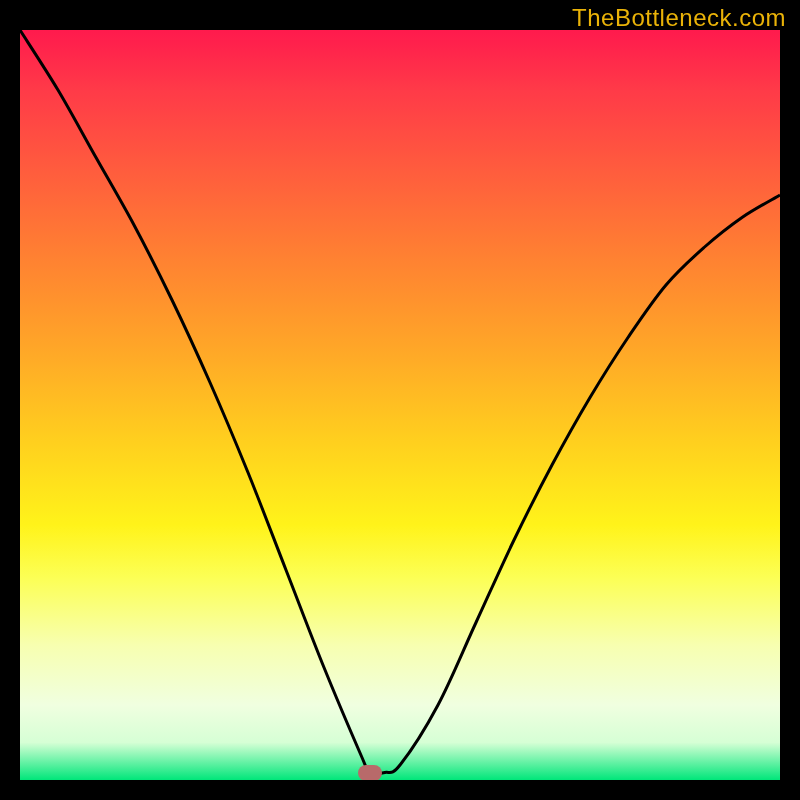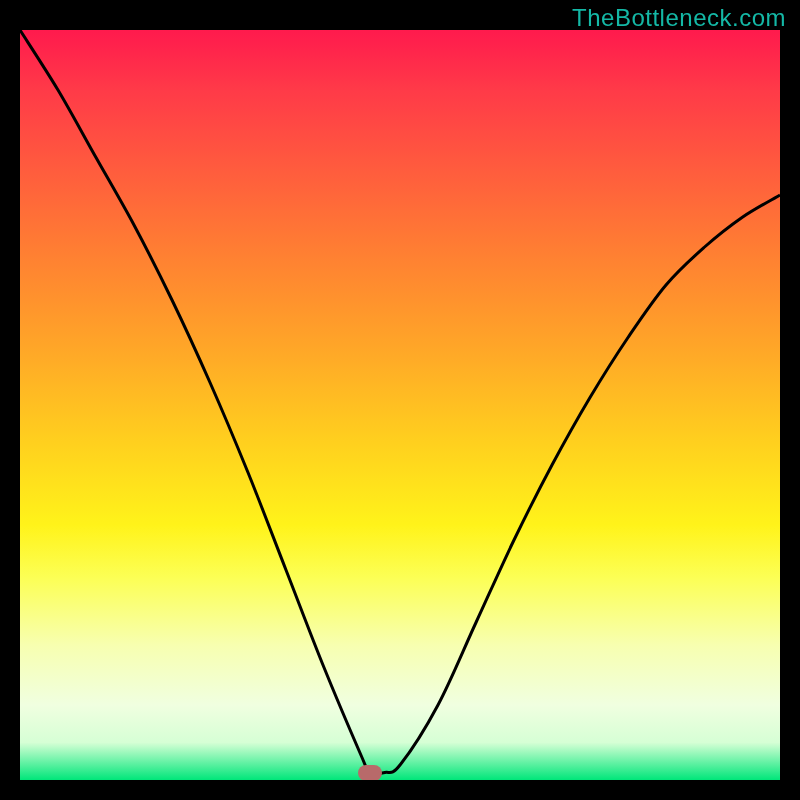--- a/index.html
+++ b/index.html
@@ -16,21 +16,21 @@
     width: 800px;
     height: 800px;
     background: #000;
   }
   .watermark {
     position: absolute;
     top: 4px;
     right: 14px;
     font-size: 24px;
     font-weight: 500;
-    color: #14b8a6;
+    color: #eab308;
     letter-spacing: 0.5px;
     z-index: 10;
   }
   .plot-area {
     position: absolute;
     left: 20px;
     top: 30px;
     width: 760px;
     height: 750px;
     overflow: hidden;

